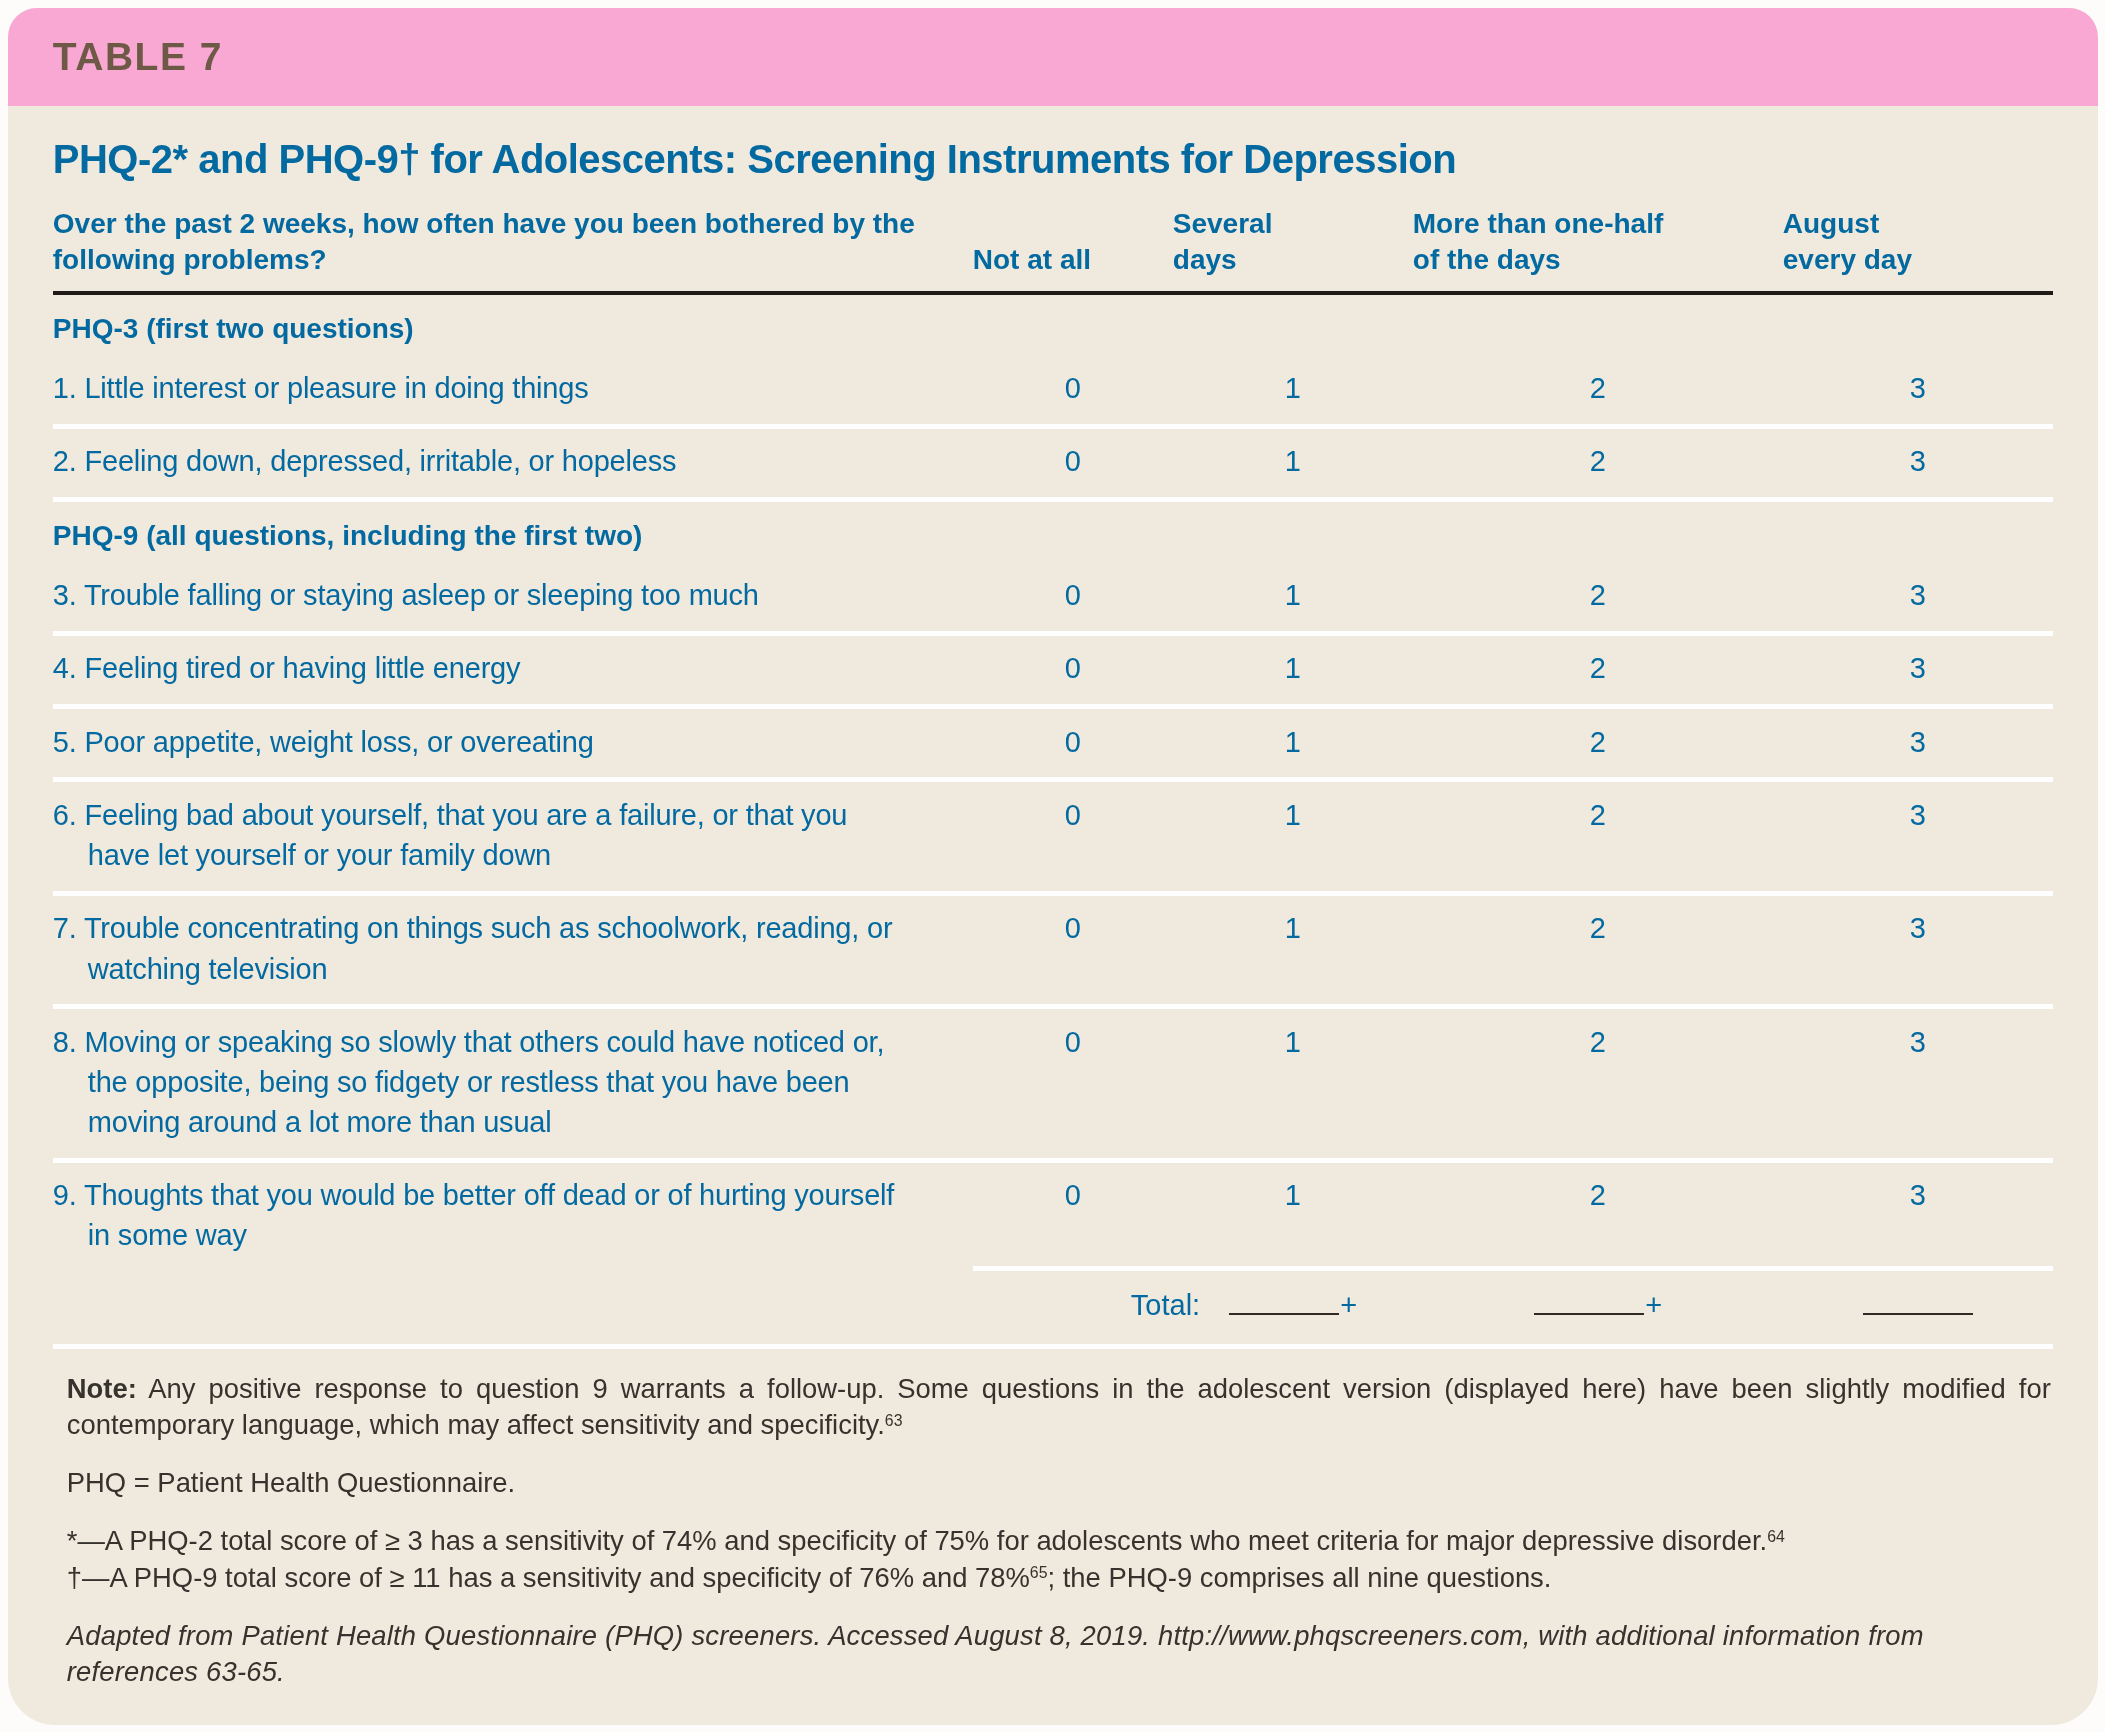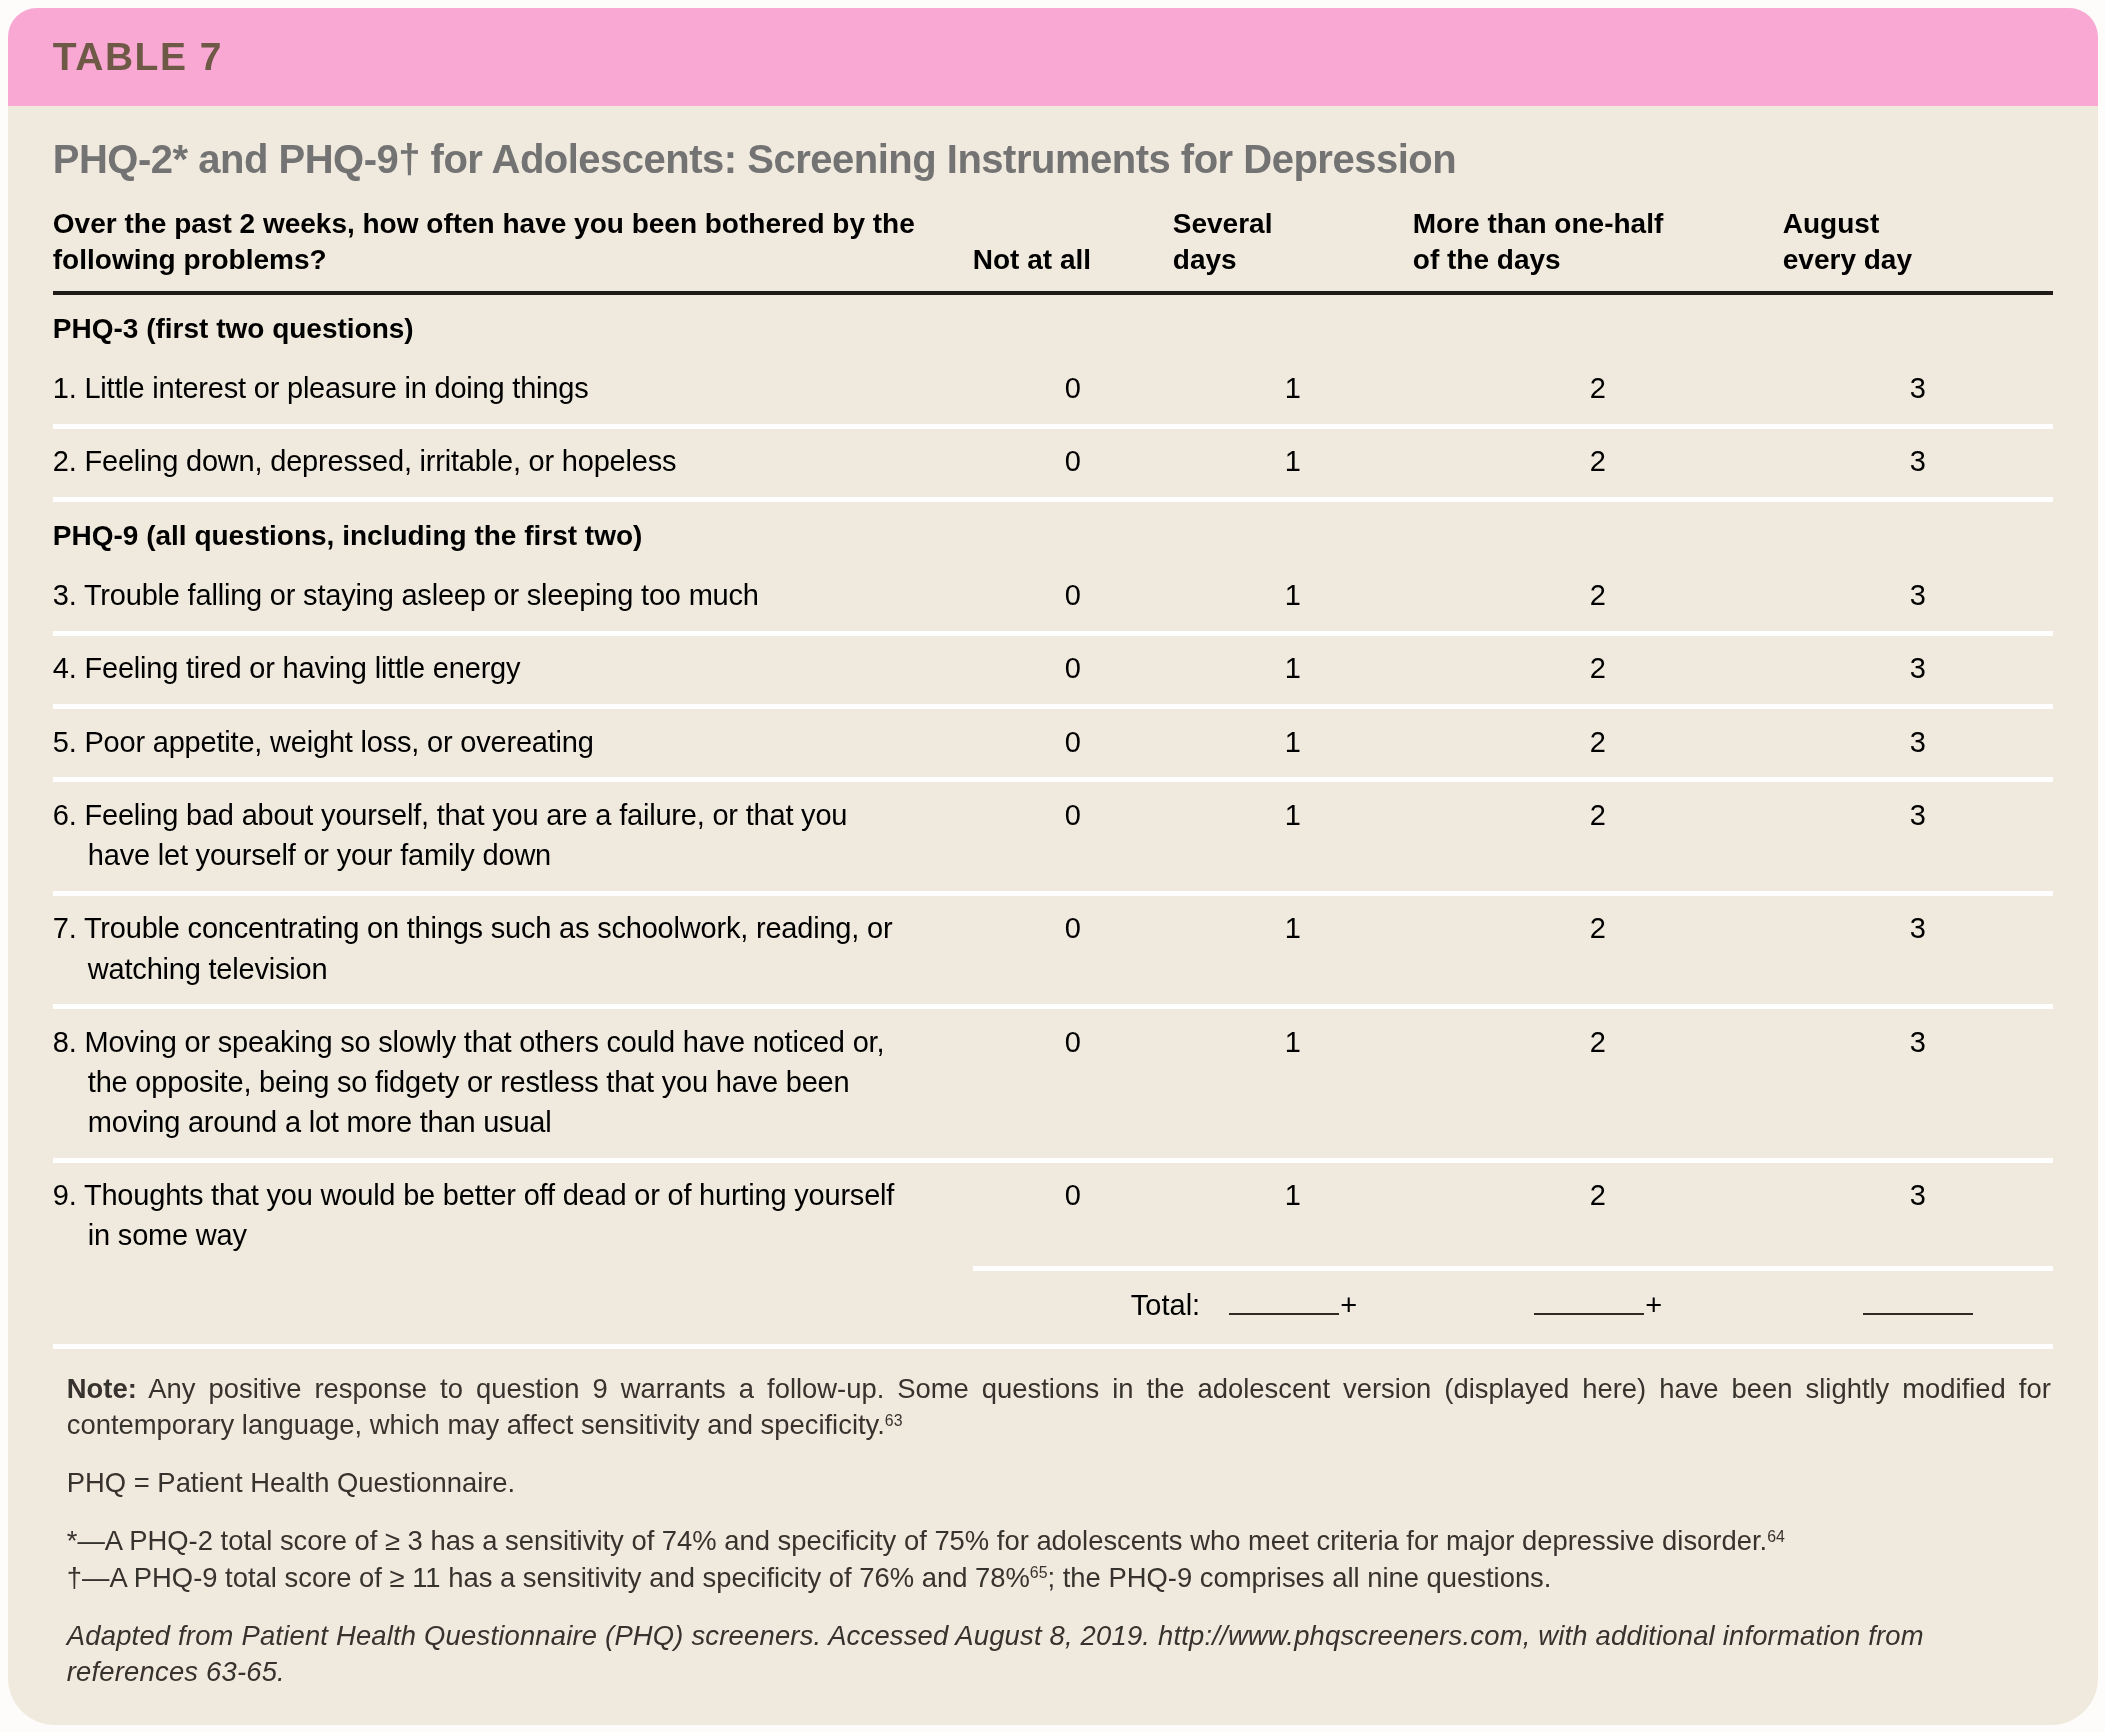--- a/index.html
+++ b/index.html
@@ -24,26 +24,26 @@
     padding: 0 45px;
   }
   .table-label {
     font-size: 39px; font-weight: 700;
     color: #6e5846; letter-spacing: 1.5px;
   }
   .card-body { padding: 19.6px 45px 0 45px; }
   .title {
     margin: 11.8px 0 23.5px;
     font-size: 40px; font-weight: 700;
-    color: #737373; letter-spacing: -0.5px;
+    color: #0369a1; letter-spacing: -0.5px;
   }
   table.qtable {
     width: 100%;
     border-collapse: separate; border-spacing: 0;
-    color: #000000;
+    color: #0369a1;
   }
   .qtable th {
     font-size: 28px; font-weight: 700;
     vertical-align: bottom;
     padding: 0 0 13.7px 0;
     border-bottom: 4.9px solid #1e1b18;
     line-height: 1.28;
   }
   th.q-head { text-align: left; padding-right: 39px; }
   th.c-head { text-align: left; }

